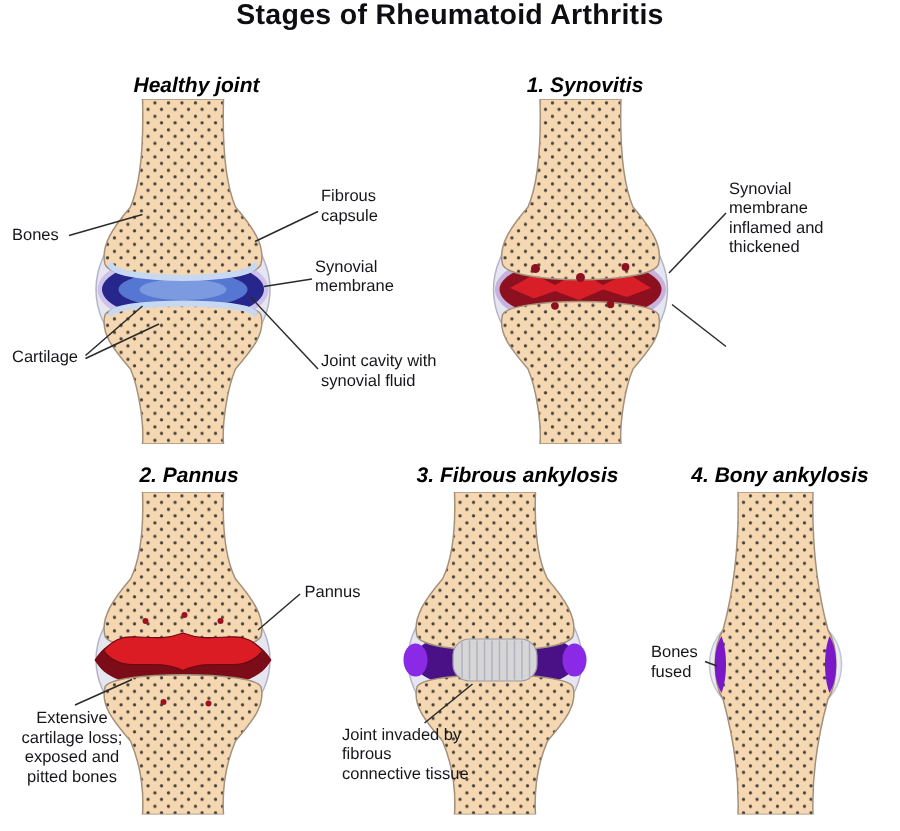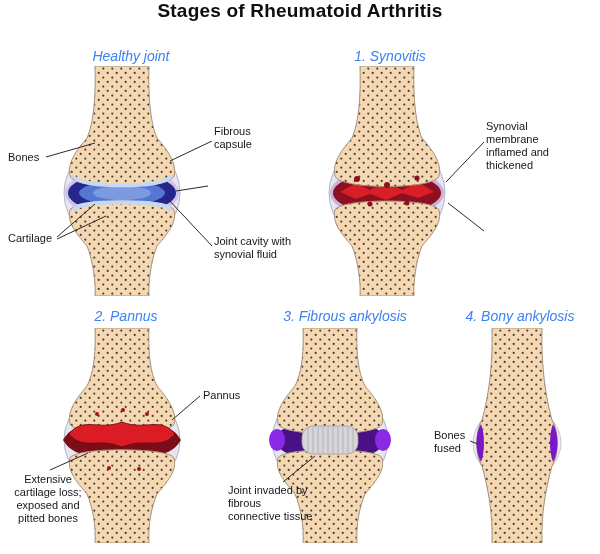--- a/index.html
+++ b/index.html
@@ -1,20 +1,20 @@
 <!DOCTYPE html>
 <html><head>
 <meta charset="utf-8">
 <style>
   html,body{margin:0;padding:0;background:#fff;}
   .stage{position:relative;width:600px;height:554px;background:#ffffff;overflow:hidden;
          font-family:"Liberation Sans",sans-serif;color:#141414;border-radius:18px;}
   .abs{position:absolute;}
   .title{font-size:19px;font-weight:bold;text-align:center;color:#0d0d12;letter-spacing:.2px;}
-  .heading{font-size:14px;font-weight:normal;font-style:italic;text-align:center;color:#3b82f6;}
+  .heading{font-size:14px;font-weight:bold;font-style:italic;text-align:center;color:#000000;}
   .label{font-size:11px;line-height:1.18;color:#16161a;}
   svg{display:block;}
 </style>
 </head>
 <body>
 
 <div class="stage">
 
   <svg width="0" height="0" style="position:absolute" aria-hidden="true">
     <defs>
@@ -155,20 +155,21 @@
       <line x1="200" y1="396" x2="172" y2="420"></line>
       <line x1="50" y1="470" x2="88" y2="453"></line>
       <line x1="283" y1="482" x2="315" y2="456"></line>
       <line x1="470" y1="441" x2="478" y2="444"></line>
     </g>
   </svg>
 
   <div class="abs label" style="left:8px;top:151px;">Bones</div>
   <div class="abs label" style="left:8px;top:232px;">Cartilage</div>
   <div class="abs label" style="left:214px;top:125px;width:58px;">Fibrous capsule</div>
+  <div class="abs label" style="left:210px;top:172px;width:72px;">Synovial membrane</div>
   <div class="abs label" style="left:214px;top:235px;width:78px;">Joint cavity with synovial fluid</div>
 
   <div class="abs label" style="left:486px;top:120px;width:92px;">Synovial membrane inflamed and thickened</div>
 
   <div class="abs label" style="left:203px;top:389px;">Pannus</div>
   <div class="abs label" style="left:3px;top:473px;width:90px;text-align:center;">Extensive cartilage loss; exposed and pitted bones</div>
 
   <div class="abs label" style="left:228px;top:484px;width:86px;">Joint invaded by fibrous connective tissue</div>
 
   <div class="abs label" style="left:434px;top:429px;width:42px;">Bones fused</div>

